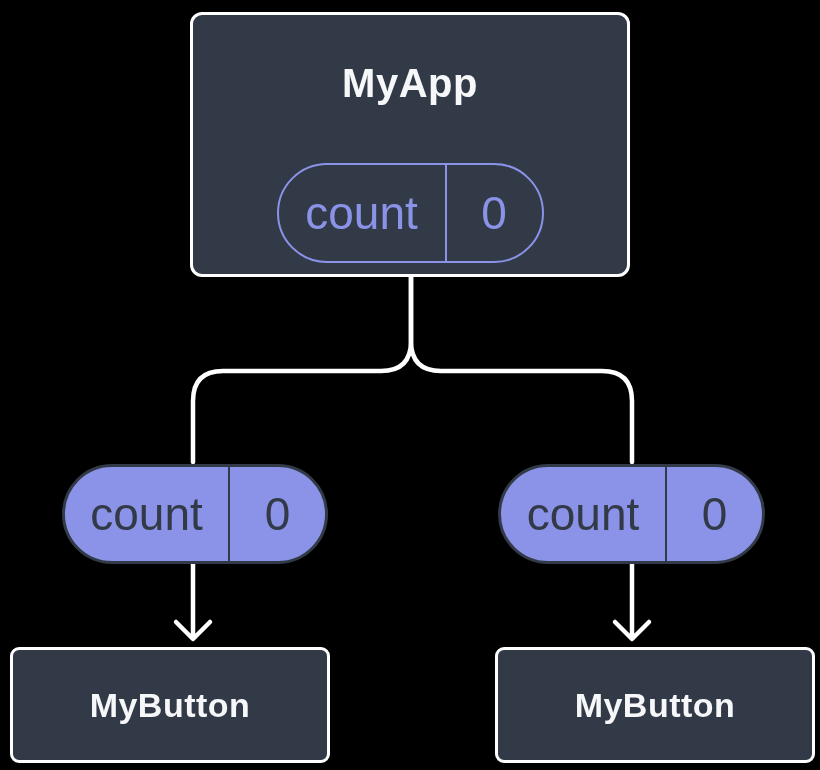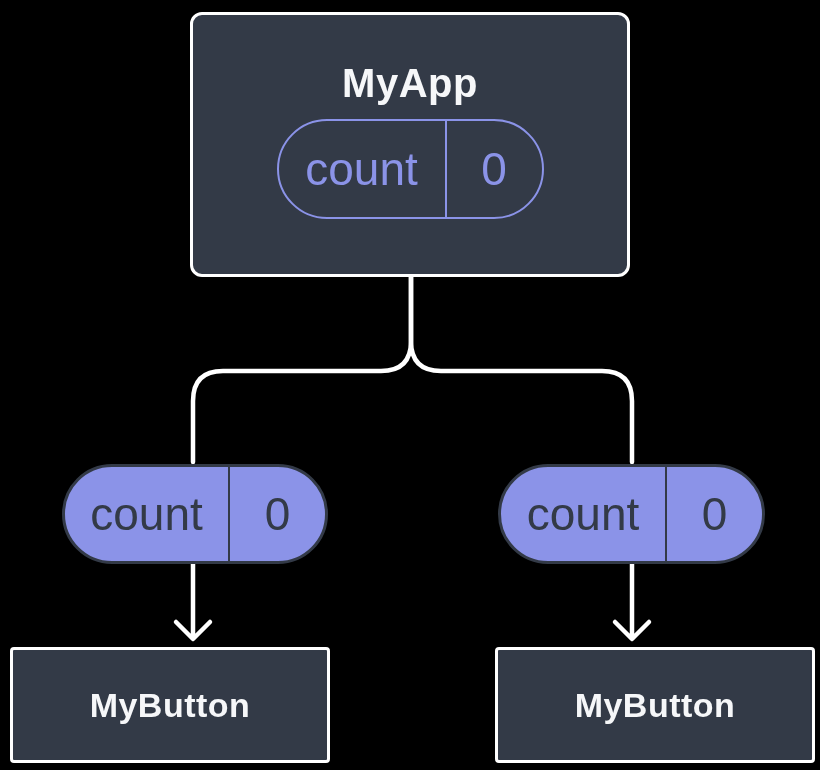--- a/index.html
+++ b/index.html
@@ -28,20 +28,21 @@
     stroke-linecap: round;
     stroke-linejoin: round;
   }
   .node {
     position: absolute;
     box-sizing: border-box;
     background: var(--node-fill, #333A47);
     border: 3.5px solid var(--node-border, #fff);
     color: var(--node-text, #F6F7F9);
     z-index: 1;
+    gap: 44px;
   }
   .node-app {
     left: 190px;
     top: 12px;
     width: 440px;
     height: 265px;
     border-radius: 12px;
     display: flex;
     flex-direction: column;
     align-items: center;
@@ -49,21 +50,21 @@
   .node-title {
     margin-top: 46px;
     font-size: 40px;
     font-weight: 600;
     line-height: 1.1;
     letter-spacing: 0.5px;
   }
   .node-button {
     width: 320px;
     height: 116px;
-    border-radius: 4px;
+    border-radius: 9px;
     display: flex;
     align-items: center;
     justify-content: center;
     font-size: 34px;
     font-weight: 600;
     letter-spacing: 0.5px;
   }
   .node-button.left  { left: 10px;  top: 647px; }
   .node-button.right { left: 495px; top: 647px; }
 

